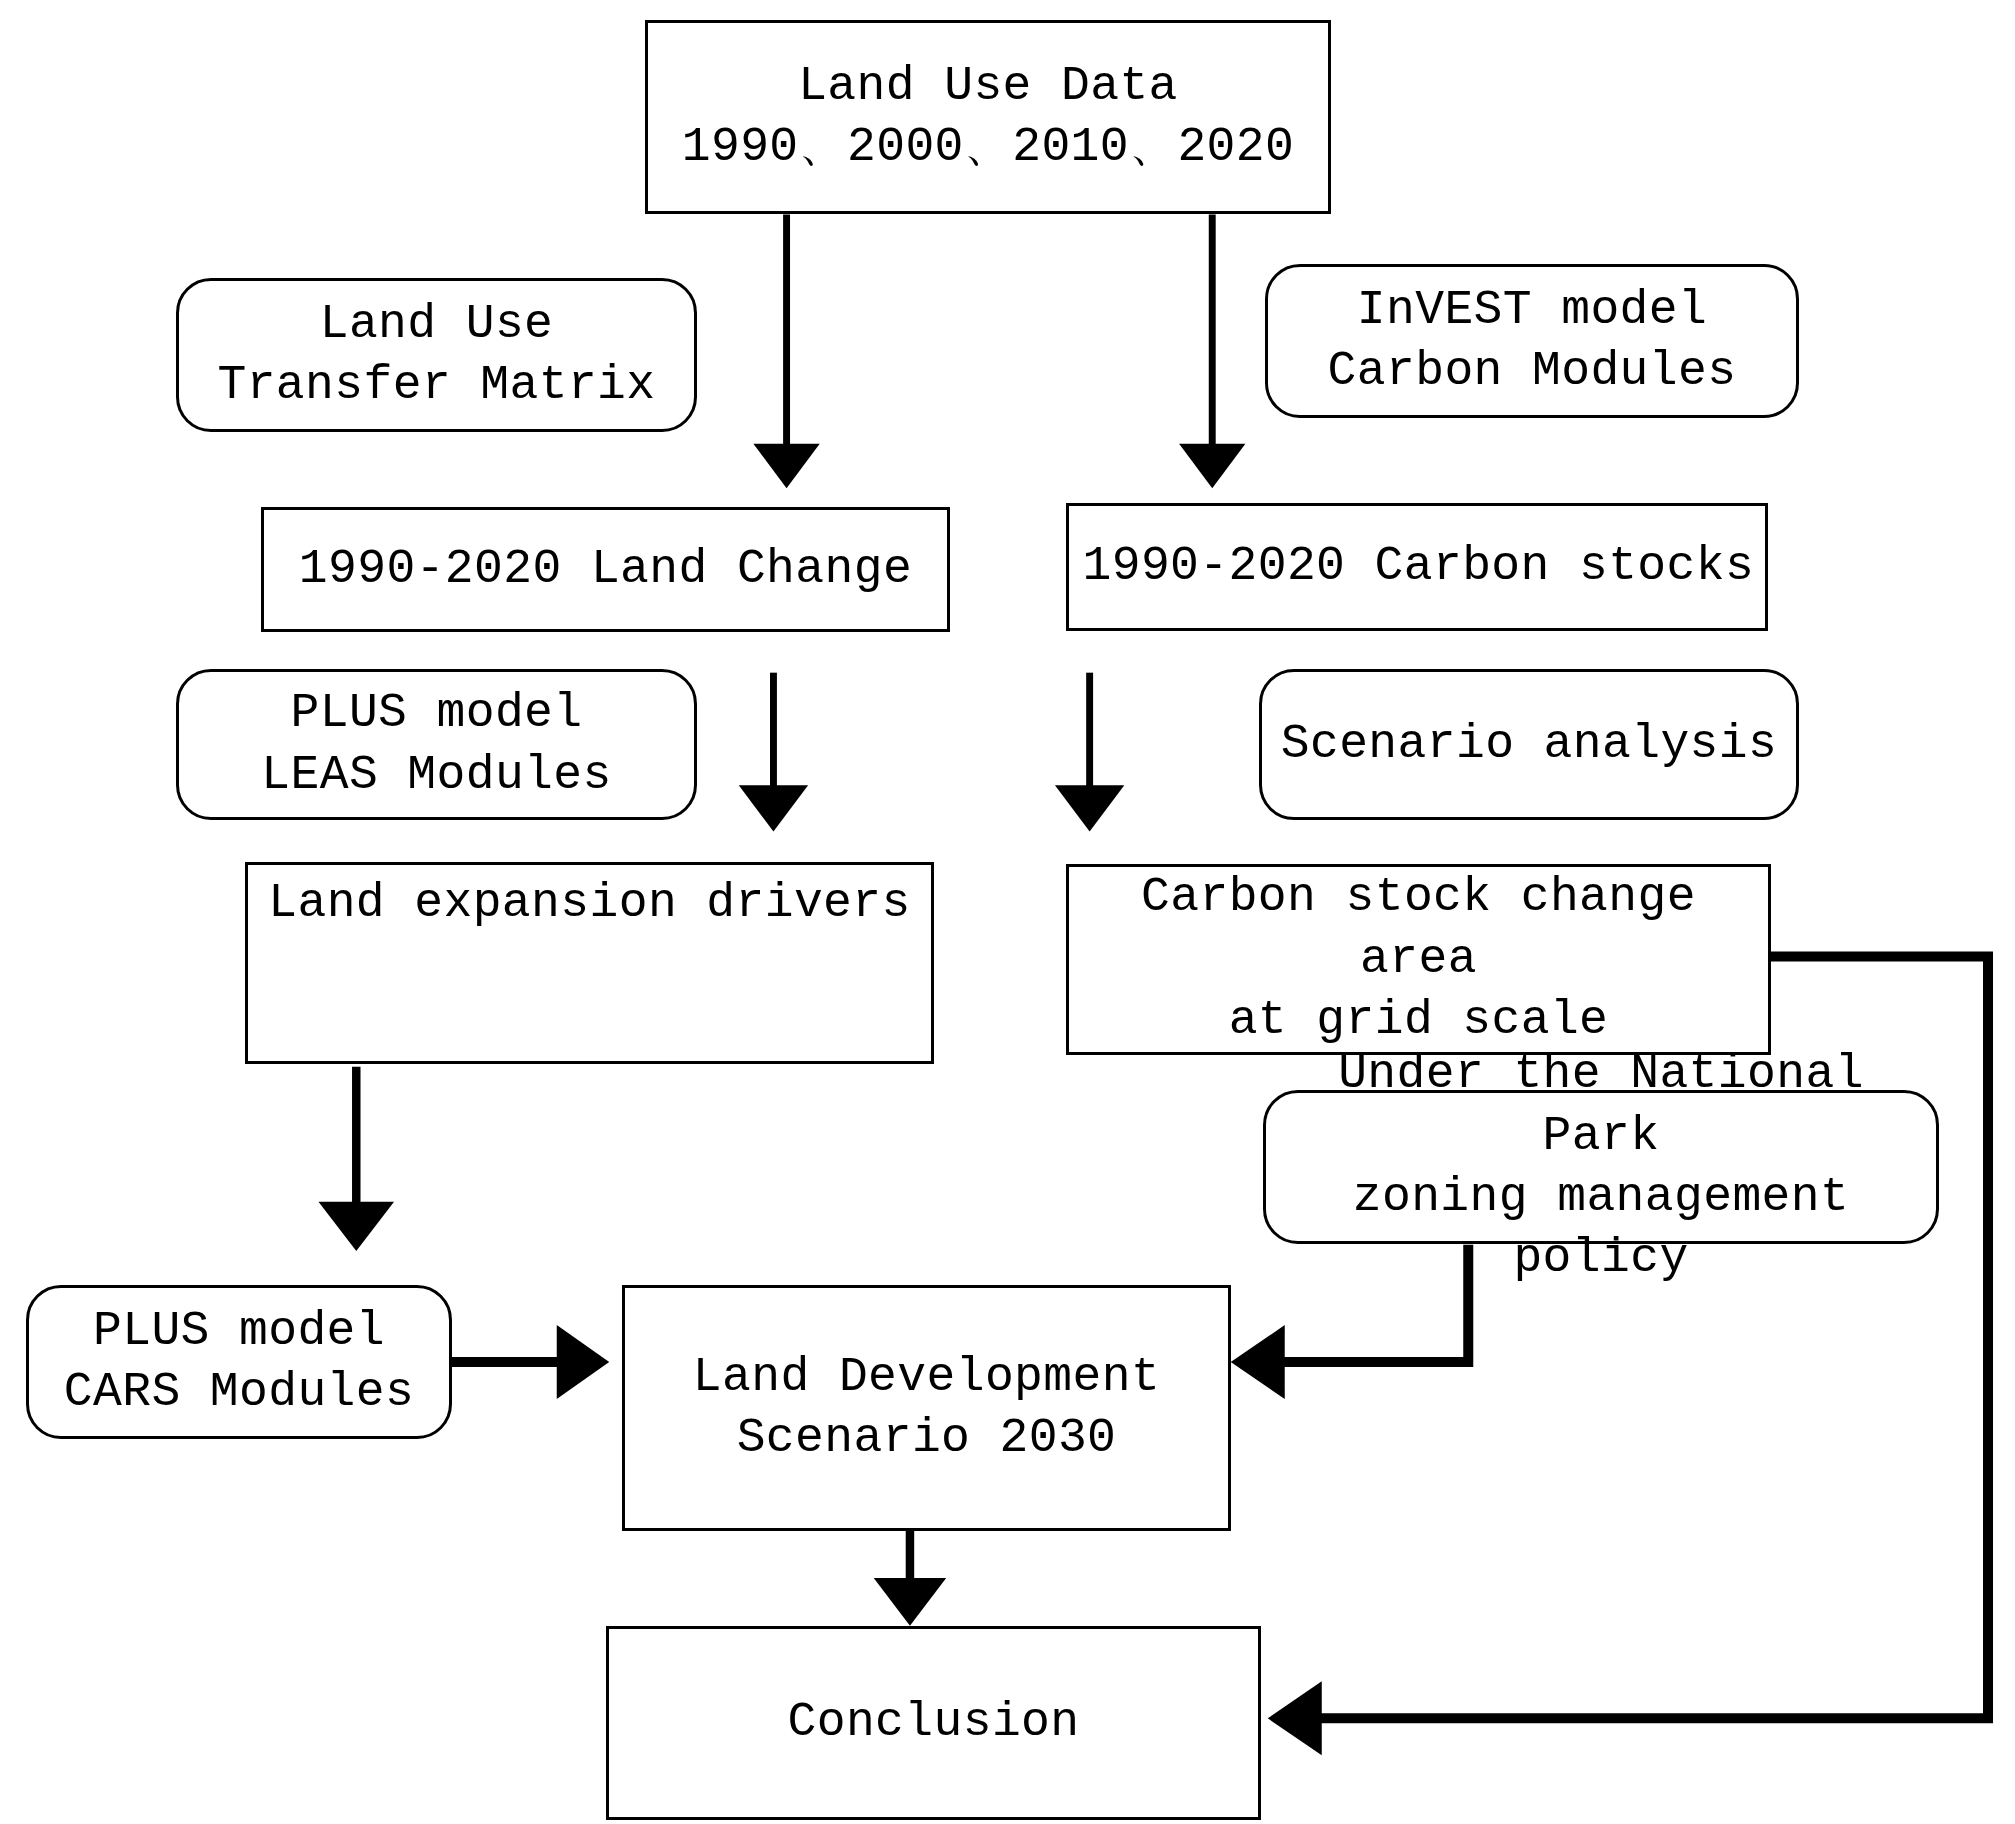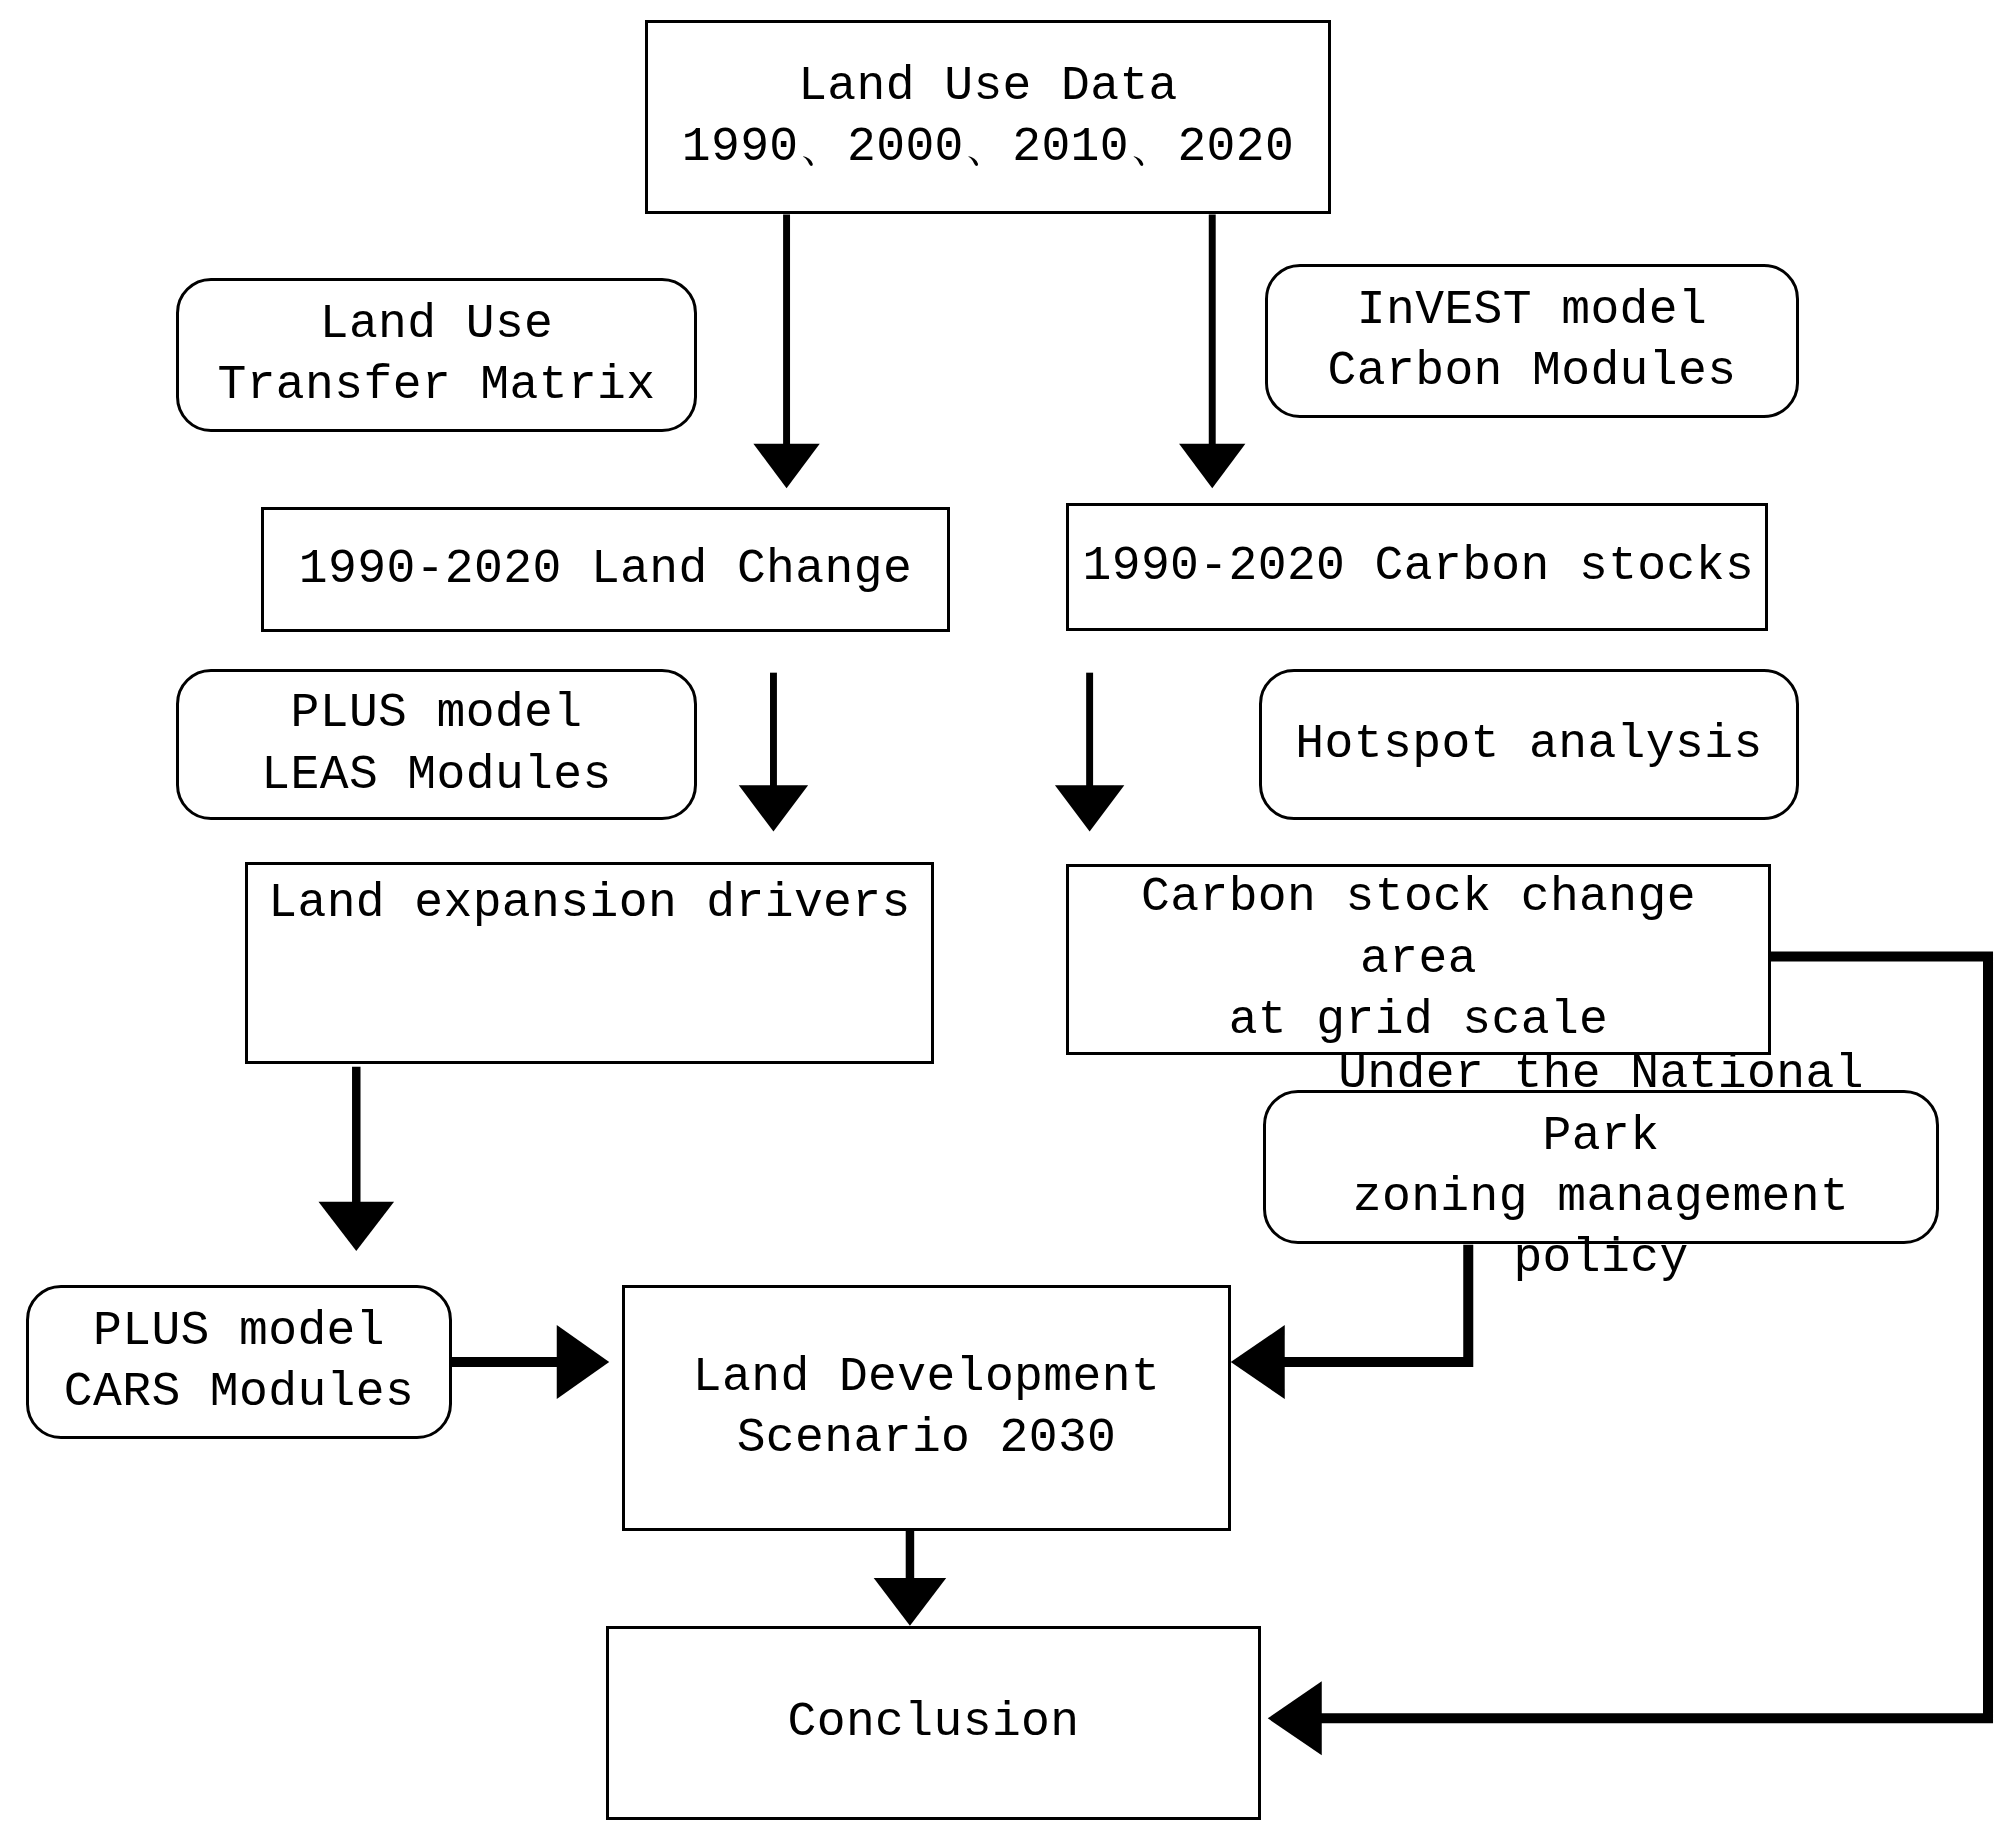--- a/index.html
+++ b/index.html
@@ -135,21 +135,21 @@
   <div class="node" style="left:1066px; top:503px; width:702px; height:128px;justify-content:flex-end;">
     <span class="label">1990-2020 Carbon stocks</span>
   </div>
 
   <div class="node rounded" style="left:176px; top:669px; width:521px; height:151px;">
     <span class="label">PLUS model
 LEAS Modules</span>
   </div>
 
   <div class="node rounded" style="left:1259px; top:669px; width:540px; height:151px;">
-    <span class="label">Hotspot analysis</span>
+    <span class="label">Scenario analysis</span>
   </div>
 
   <div class="node top-text" style="left:245px; top:862px; width:689px; height:202px;">
     <span class="label">Land expansion drivers</span>
   </div>
 
   <div class="node" style="left:1066px; top:864px; width:705px; height:191px;">
     <span class="label">Carbon stock change area
 at grid scale</span>
   </div>

